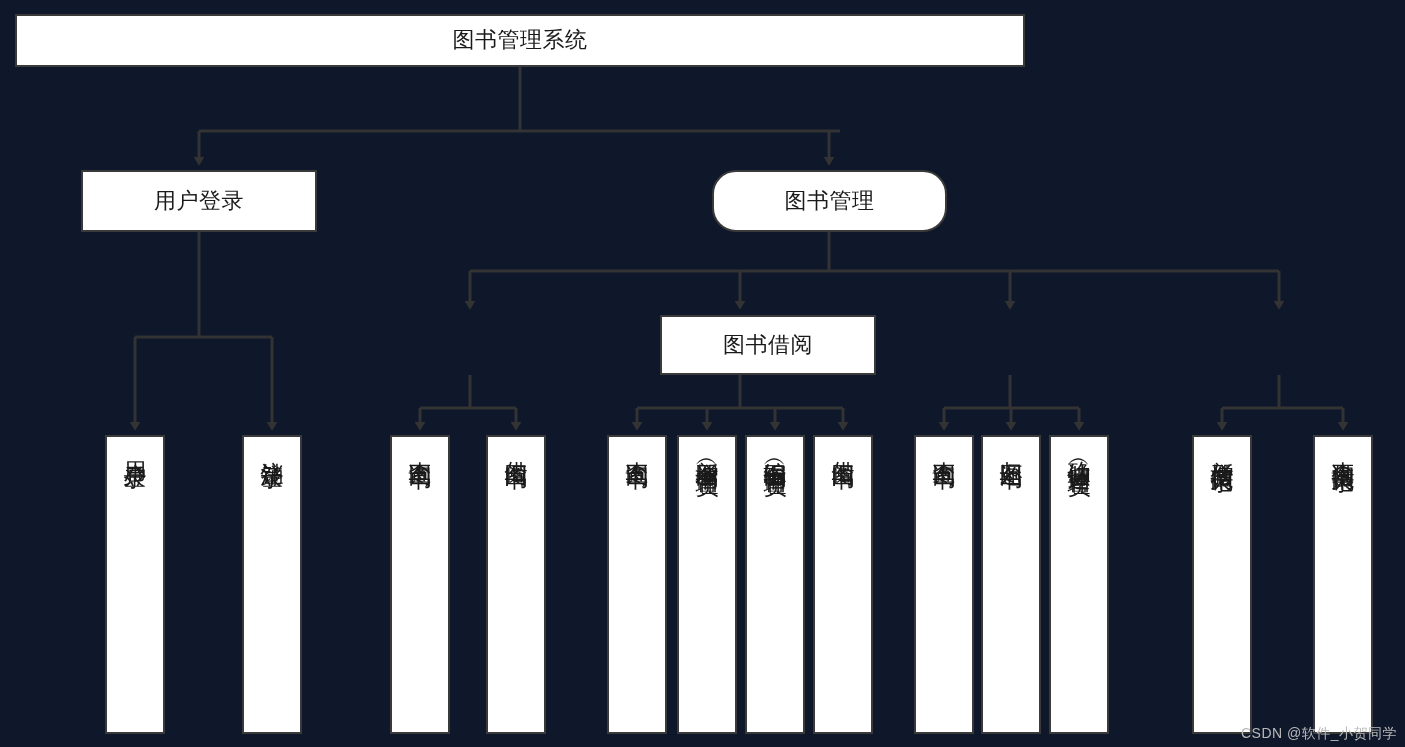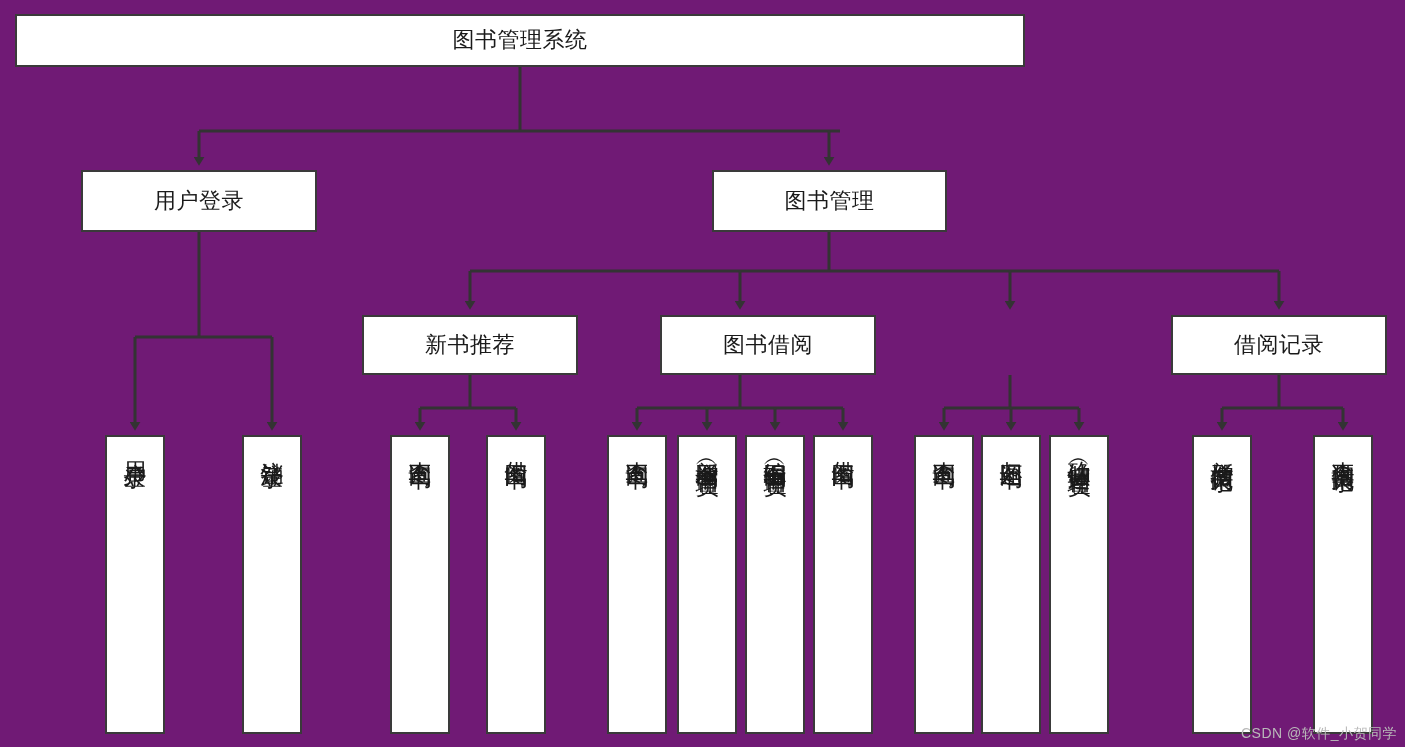--- a/index.html
+++ b/index.html
@@ -8,21 +8,21 @@
     padding: 0;
     background: #ffffff;
   }
   body {
     font-family: "Liberation Sans", "DejaVu Sans", sans-serif;
   }
   #diagram-root {
     position: relative;
     width: 1405px;
     height: 747px;
-    background: #701a75;
+    background: #0f172a;
     overflow: hidden;
   }
   #connector-layer {
     position: absolute;
     left: 0;
     top: 0;
     width: 1405px;
     height: 747px;
     pointer-events: none;
   }
@@ -130,36 +130,30 @@
   </svg>
 
   <div class="node horiz" style="left:15px; top:14px; width:1010px; height:53px;">
     <span class="node-label">图书管理系统</span>
   </div>
 
   <div class="node horiz" style="left:81px; top:170px; width:236px; height:62px;">
     <span class="node-label">用户登录</span>
   </div>
 
-  <div class="node horiz" style="left:712px; top:170px; width:235px; height:62px;">
+  <div class="node horiz" style="left:712px; top:170px; width:235px; height:62px;border-radius:24px;">
     <span class="node-label">图书管理</span>
   </div>
 
-  <div class="node horiz" style="left:362px; top:315px; width:216px; height:60px;">
-    <span class="node-label">新书推荐</span>
-  </div>
 
   <div class="node horiz" style="left:632px; top:315px; width:216px; height:60px;margin-left:28px;">
     <span class="node-label">图书借阅</span>
   </div>
 
 
-  <div class="node horiz" style="left:1171px; top:315px; width:216px; height:60px;">
-    <span class="node-label">借阅记录</span>
-  </div>
 
   <div class="node leaf" style="left:105px; top:435px; width:60px; height:299px;">
     <span class="node-label">用户登录</span>
   </div>
 
   <div class="node leaf" style="left:242px; top:435px; width:60px; height:299px;">
     <span class="node-label">注销登录</span>
   </div>
 
   <div class="node leaf" style="left:390px; top:435px; width:60px; height:299px;">

